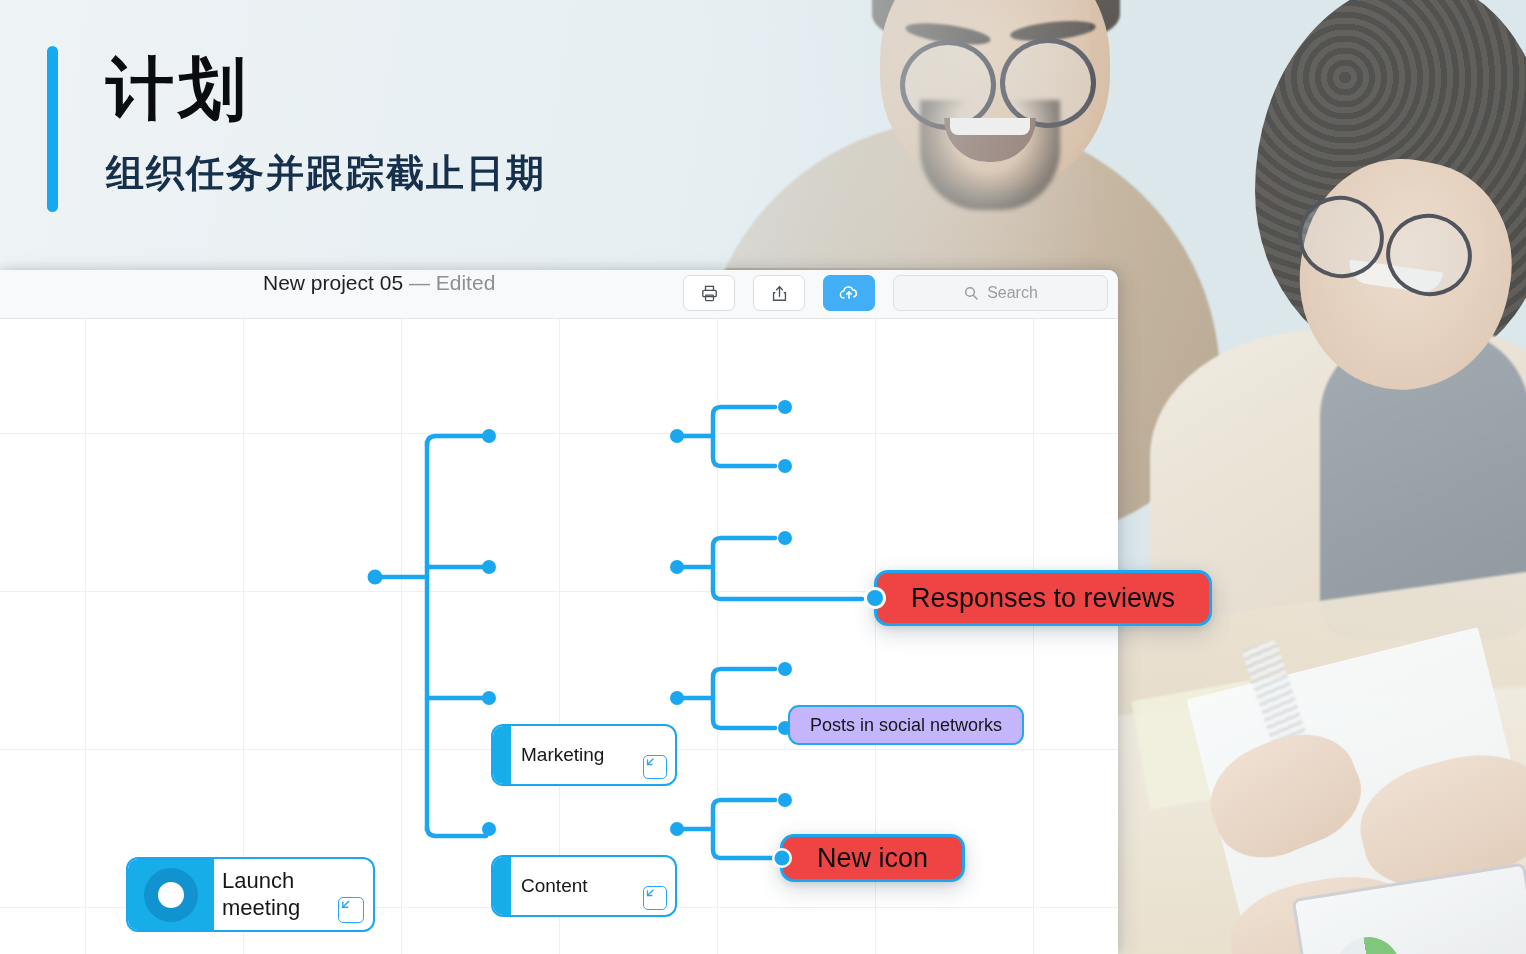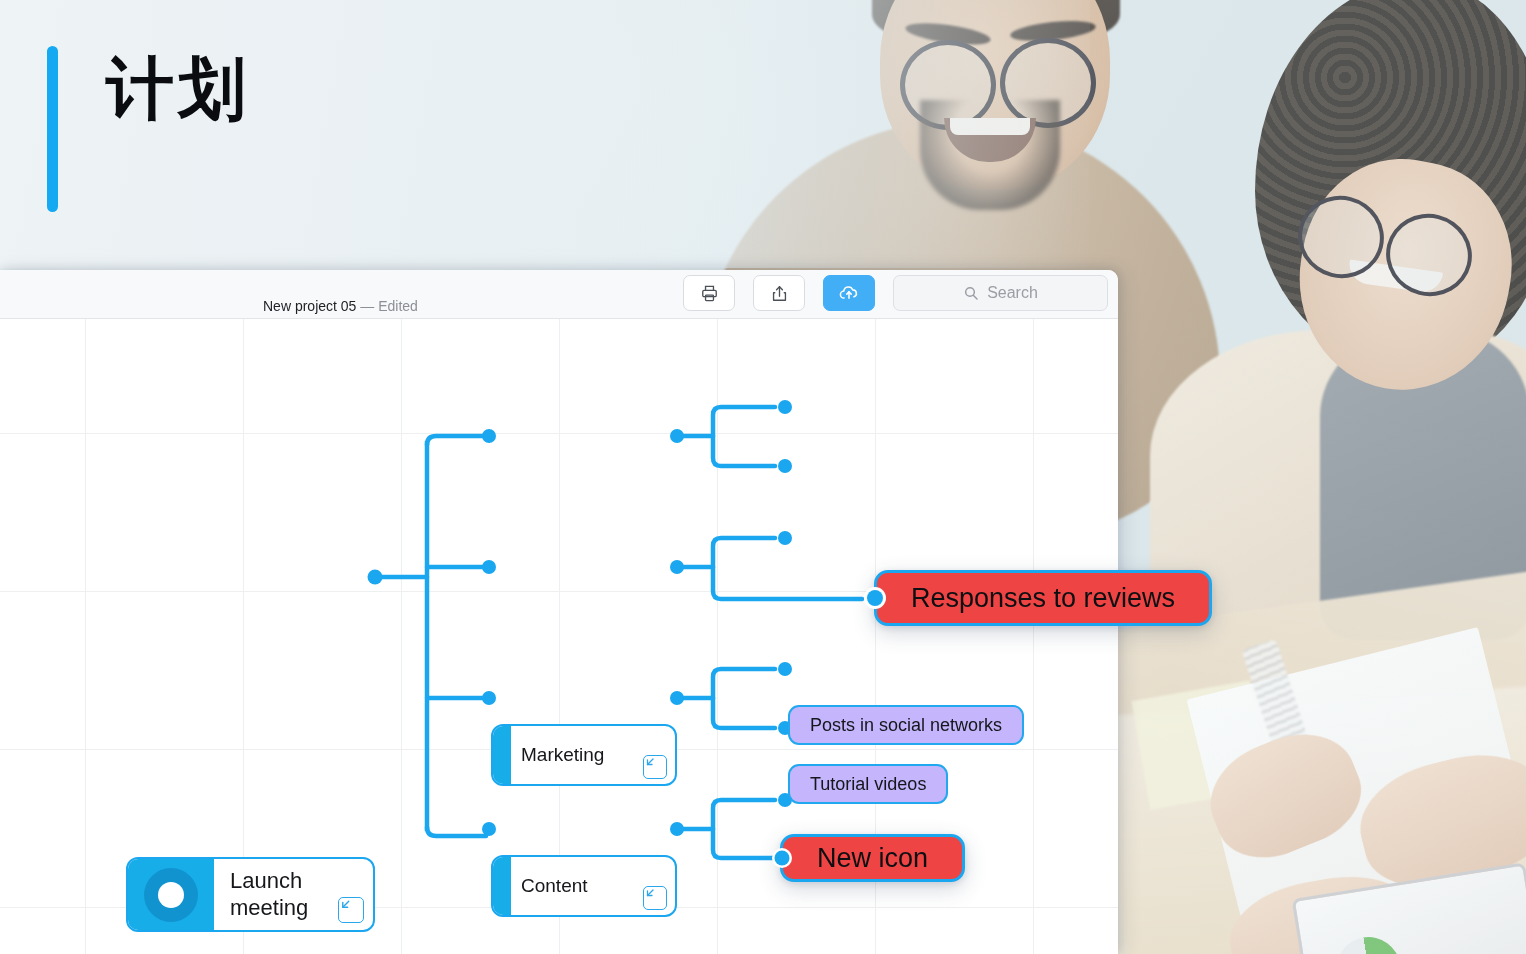--- a/index.html
+++ b/index.html
@@ -147,21 +147,21 @@
     position:absolute;left:0;top:270px;width:1118px;height:684px;
     background:#ffffff;overflow:hidden;
     border-top-right-radius:10px;
     box-shadow:0 -1px 10px rgba(40,60,80,.14), 6px 0 18px rgba(40,60,80,.12);
   }
   .toolbar{
     position:relative;height:48px;background:#f8f9fa;
     border-bottom:1px solid #e3e5e8;display:flex;align-items:center;
   }
   .doc-title{
-    position:absolute;left:263px;top:28px;font-size:14px;color:#1e2024;white-space:nowrap;
+    position:absolute;left:263px;top:1px;font-size:21px;color:#1e2024;white-space:nowrap;
   }
   .doc-title .edited{color:#8b9096;}
   .tb-right{position:absolute;right:10px;top:5px;display:flex;align-items:center;gap:18px;}
   .tb-btn{
     width:50px;height:34px;border:1px solid #d9dce0;border-radius:7px;background:#fff;
     display:flex;align-items:center;justify-content:center;
   }
   .tb-btn.active{background:#42aef5;border-color:#42aef5;}
   .search-box{
     width:213px;height:34px;border:1px solid #dcdfe3;border-radius:7px;background:#f4f5f7;
@@ -193,21 +193,21 @@
   }
   .root-accent{
     width:86px;height:100%;background:#17ade9;display:flex;align-items:center;justify-content:center;flex:0 0 auto;
   }
   .root-ring{
     width:54px;height:54px;border-radius:50%;background:#1193cf;
     display:flex;align-items:center;justify-content:center;
   }
   .root-ring i{display:block;width:26px;height:26px;border-radius:50%;background:#fff;}
   .root-label{
-    font-size:22px;color:#15171a;line-height:1.2;padding-left:16px;font-weight:400;
+    font-size:22px;color:#15171a;line-height:1.2;padding-left:8px;font-weight:400;
   }
 
   
   .node-branch{
     width:186px;height:62px;border:2.5px solid #1ba7f0;border-radius:12px;background:#fff;overflow:hidden;
   }
   .branch-accent{width:18px;height:100%;background:#17ade9;flex:0 0 auto;}
   .branch-label{font-size:19px;color:#15171a;padding-left:10px;}
 
   
@@ -275,20 +275,21 @@
       </div>
 
     <div class="wash"></div>
   </div>
 
   <div class="hero">
     <div class="hero-inner">
       <div class="hero-bar"></div>
       <div class="hero-text">
         <div class="hero-title">计划</div>
+        <div class="hero-sub">组织任务并跟踪截止日期</div>
       </div>
     </div>
   </div>
 
   <div class="app">
 
     <div class="toolbar">
       <div class="doc-title">
         <span>New project 05</span>
         <span class="edited">—</span>
@@ -419,23 +420,20 @@
               <path d="M18 6 7 17"></path>
                 <path d="M16 17H7V8"></path>
             </svg>
           </div>
         </div>
 
         <div class="node node-leaf" style="left:788px;top:386px;">
           <span class="leaf-label">Posts in social networks</span>
         </div>
 
-        <div class="node node-leaf" style="left:788px;top:445px;">
-          <span class="leaf-label">Tutorial videos</span>
-        </div>
 
         <div class="node node-leaf" style="left:788px;top:517px;">
           <span class="leaf-label">Interface text</span>
         </div>
 
       </div>
     </div>
   </div>
 
   <div class="node node-hl floating" style="left:874px;top:570px;height:56px;">

